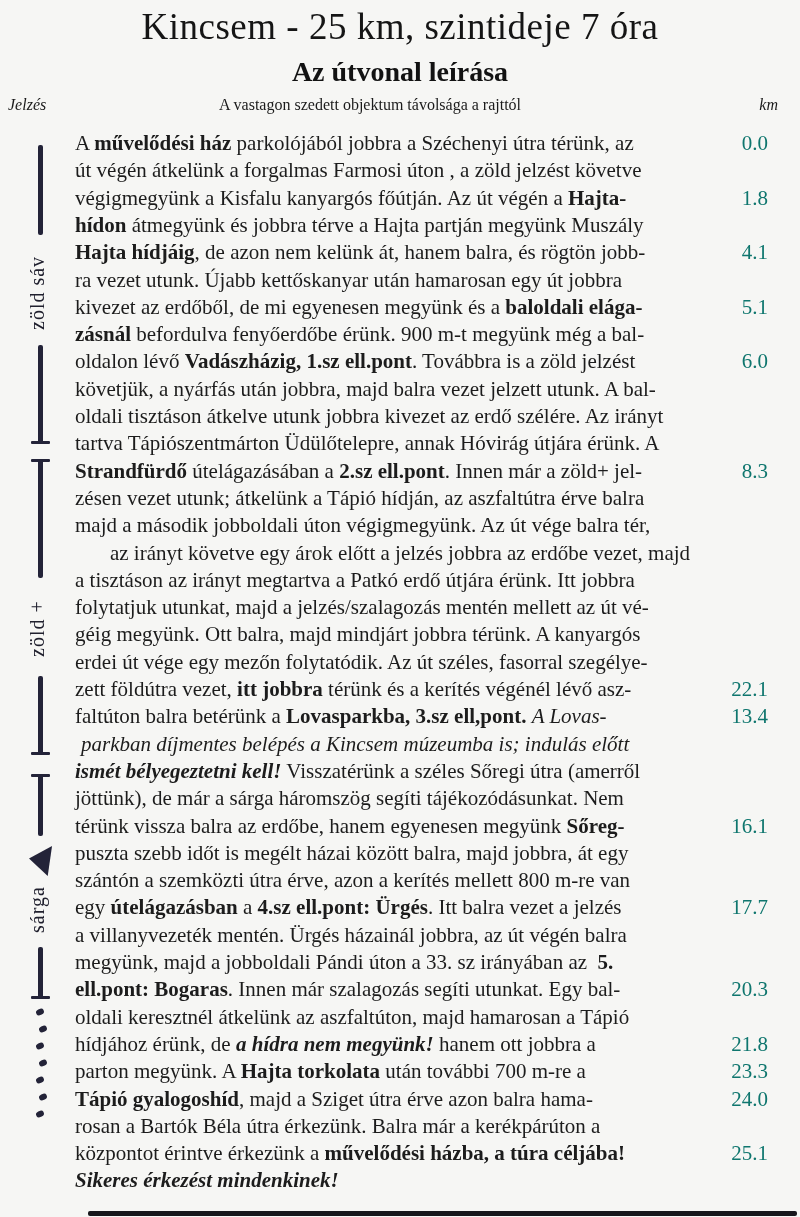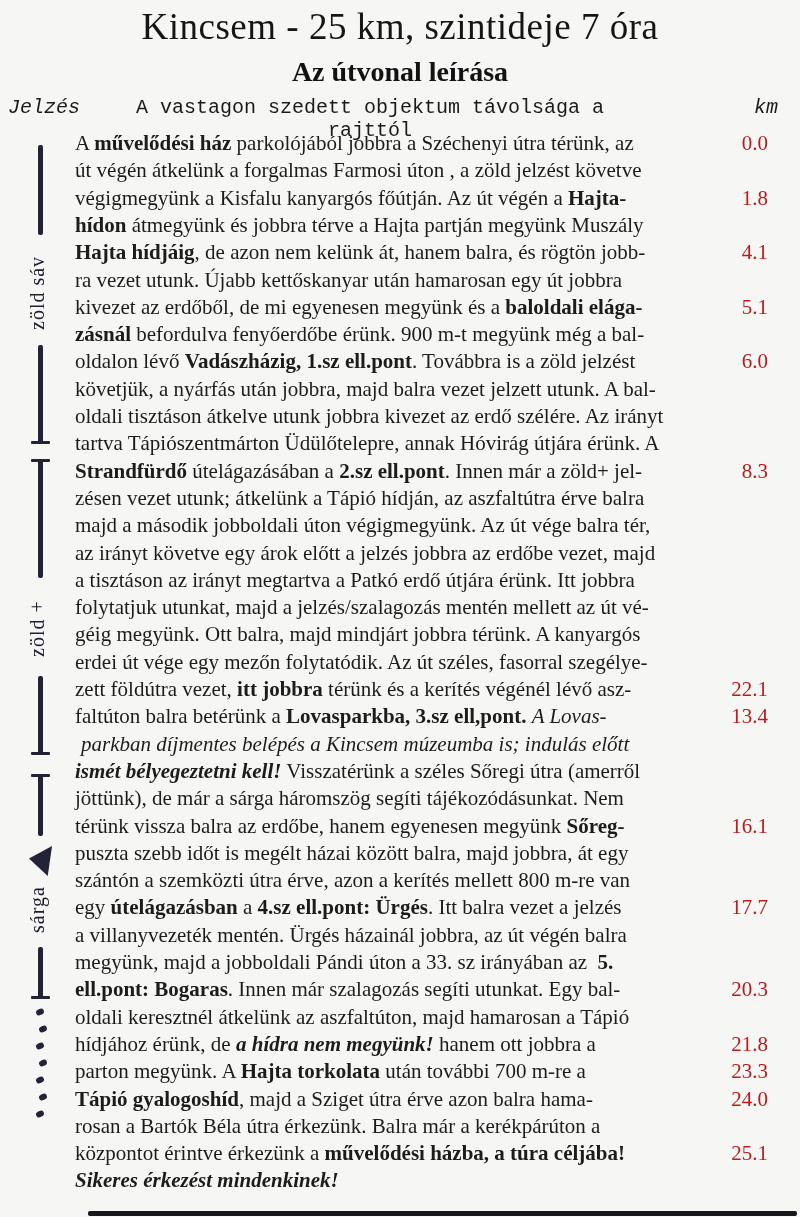--- a/index.html
+++ b/index.html
@@ -13,32 +13,32 @@
   }
   .title{
     position:absolute;top:5px;left:0;width:100%;
     text-align:center;font-size:37px;letter-spacing:.5px;color:#151515;
     white-space:nowrap;
   }
   .subtitle{
     position:absolute;top:56px;left:0;width:100%;
     text-align:center;font-size:28px;font-weight:bold;color:#121212;
   }
-  .colhead{position:absolute;top:96px;left:0;width:100%;height:26px;font-size:20px;font-family:Liberation Mono, monospace;}
+  .colhead{position:absolute;top:96px;left:0;width:100%;height:26px;font-size:16px;}
   .colhead .left{position:absolute;left:8px;top:0;font-style:italic;}
   .colhead .center{position:absolute;left:90px;width:560px;top:0;text-align:center;}
   .colhead .right{position:absolute;right:22px;top:0;font-style:italic;}
   #bodytext{position:absolute;left:0;top:0;width:100%;height:100%;}
   .bline{
     position:absolute;left:75px;width:650px;height:28px;
     font-size:21px;line-height:27px;white-space:nowrap;color:#1c1c1c;
   }
   .km{
     position:absolute;right:32px;width:70px;height:28px;
-    font-size:21px;line-height:27px;text-align:right;color:#b91c1c;
+    font-size:21px;line-height:27px;text-align:right;color:#0f766e;
   }
   .sb{font-weight:bold;}
   .si{font-style:italic;}
   .sbi{font-weight:bold;font-style:italic;}
   
   #margincol{position:absolute;left:0;top:0;width:70px;height:100%;}
   .mline{position:absolute;left:38px;width:5px;background:#22223294;background:#232338;border-radius:2px;}
   .mcap{position:absolute;left:31px;width:19px;height:3px;background:#232338;border-radius:1px;}
   .mlabel{
     position:absolute;left:26px;width:28px;
@@ -110,21 +110,21 @@
       <div class="bline" style="top: 321.1px;"><span class="sb">zásnál</span><span> befordulva fenyőerdőbe érünk. 900 m-t megyünk még a bal-</span></div>
       <div class="bline" style="top: 348.4px;"><span>oldalon lévő </span><span class="sb">Vadászházig, 1.sz ell.pont</span><span>. Továbbra is a zöld jelzést</span></div>
       <div class="km" style="top: 348.4px;">6.0</div>
       <div class="bline" style="top: 375.7px;"><span>követjük, a nyárfás után jobbra, majd balra vezet jelzett utunk. A bal-</span></div>
       <div class="bline" style="top: 403px;"><span>oldali tisztáson átkelve utunk jobbra kivezet az erdő szélére. Az irányt</span></div>
       <div class="bline" style="top: 430.3px;"><span>tartva Tápiószentmárton Üdülőtelepre, annak Hóvirág útjára érünk. A</span></div>
       <div class="bline" style="top: 457.6px;"><span class="sb">Strandfürdő</span><span> útelágazásában a </span><span class="sb">2.sz ell.pont</span><span>. Innen már a zöld+ jel-</span></div>
       <div class="km" style="top: 457.6px;">8.3</div>
       <div class="bline" style="top: 512.2px;"><span>majd a második jobboldali úton végigmegyünk. Az út vége balra tér,</span></div>
       <div class="bline" style="top: 484.9px;"><span>zésen vezet utunk; átkelünk a Tápió hídján, az aszfaltútra érve balra</span></div>
-      <div class="bline" style="top: 539.5px;"><span>az irányt követve egy árok előtt a jelzés jobbra az erdőbe vezet, majd</span></div>
+      <div class="bline" style="top: 539.5px; text-align: center;"><span>az irányt követve egy árok előtt a jelzés jobbra az erdőbe vezet, majd</span></div>
       <div class="bline" style="top: 566.8px;"><span>a tisztáson az irányt megtartva a Patkó erdő útjára érünk. Itt jobbra</span></div>
       <div class="bline" style="top: 594.1px;"><span>folytatjuk utunkat, majd a jelzés/szalagozás mentén mellett az út vé-</span></div>
       <div class="bline" style="top: 621.4px;"><span>géig megyünk. Ott balra, majd mindjárt jobbra térünk. A kanyargós</span></div>
       <div class="bline" style="top: 648.7px;"><span>erdei út vége egy mezőn folytatódik. Az út széles, fasorral szegélye-</span></div>
       <div class="bline" style="top: 676px;"><span>zett földútra vezet, </span><span class="sb">itt jobbra</span><span> térünk és a kerítés végénél lévő asz-</span></div>
       <div class="km" style="top: 676px;">22.1</div>
       <div class="bline" style="top: 703.3px;"><span>faltúton balra betérünk a </span><span class="sb">Lovasparkba, 3.sz ell,pont.</span><span> </span><span class="si">A Lovas-</span></div>
       <div class="km" style="top: 703.3px;">13.4</div>
       <div class="bline" style="top: 730.6px; padding-left: 6px;"><span class="si">parkban díjmentes belépés a Kincsem múzeumba is; indulás előtt</span></div>
       <div class="bline" style="top: 757.9px;"><span class="sbi">ismét bélyegeztetni kell!</span><span> Visszatérünk a széles Sőregi útra (amerről</span></div>

